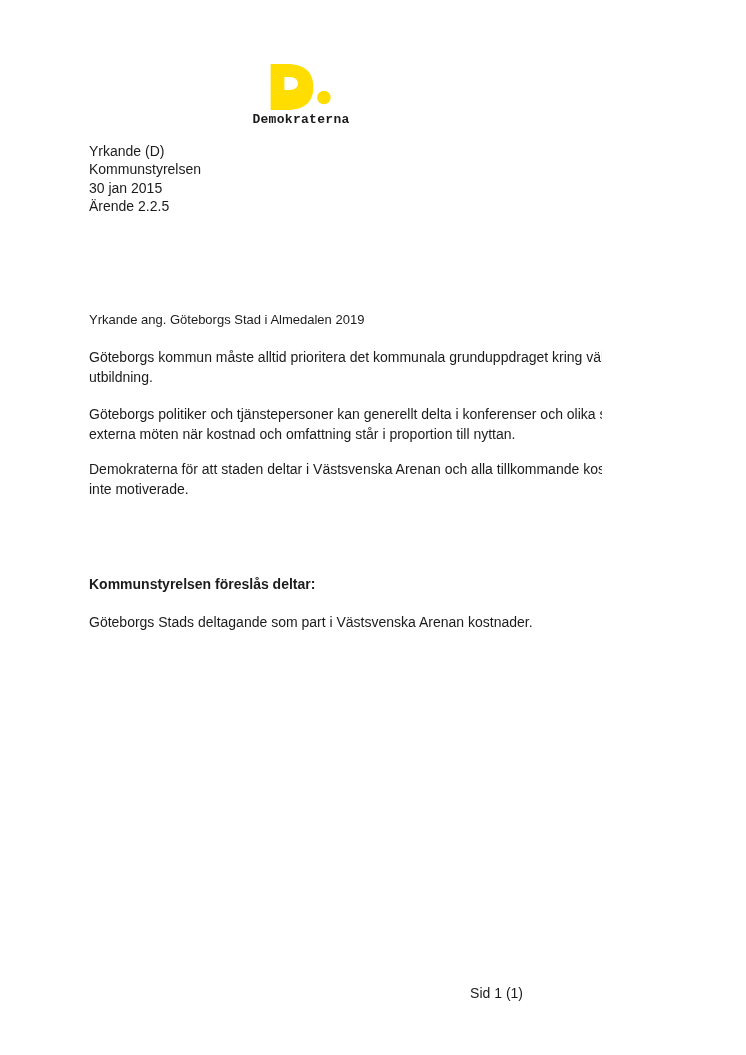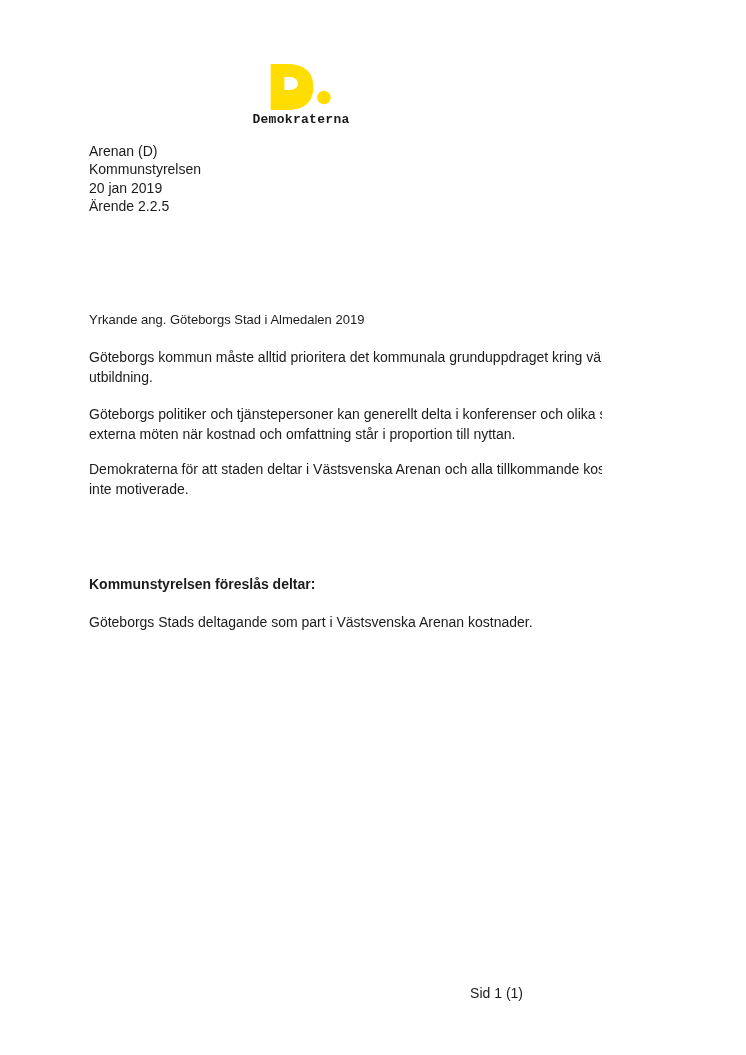--- a/index.html
+++ b/index.html
@@ -100,23 +100,23 @@
   <div class="logo">
     <svg class="logo-mark" viewBox="0 0 61 46" xmlns="http://www.w3.org/2000/svg" aria-hidden="true">
       <path class="brand-fill" fill-rule="evenodd" d="M0,0 L17,0 C34.5,0 43,8.5 43,23 C43,37.5 34.5,46 17,46 L0,46 Z
                M14,13 L19,13 C25,13 27.5,16 27.5,19.5 C27.5,23 25,26 19,26 L14,26 Z"></path>
       <circle class="brand-fill" cx="53.5" cy="33.5" r="6.8"></circle>
     </svg>
     <div class="logo-wordmark">Demokraterna</div>
   </div>
 
   <div class="header-block">
-    <div>Arenan (D)</div>
+    <div>Yrkande (D)</div>
     <div>Kommunstyrelsen</div>
-    <div>20 jan 2019</div>
+    <div>30 jan 2015</div>
     <div>Ärende 2.2.5</div>
   </div>
 
   <h1 class="doc-title">Yrkande ang. Göteborgs Stad i Almedalen 2019</h1>
 
   <p class="para para-1">Göteborgs kommun måste alltid prioritera det kommunala grunduppdraget kring välfärd och utbildning.</p>
   <p class="para para-2">Göteborgs politiker och tjänstepersoner kan generellt delta i konferenser och olika slags externa möten när kostnad och omfattning står i proportion till nyttan.</p>
   <p class="para para-3">Demokraterna för att staden deltar i Västsvenska Arenan och alla tillkommande kostnader är inte motiverade.</p>
 
   <h2 class="decision-heading">Kommunstyrelsen föreslås deltar:</h2>

